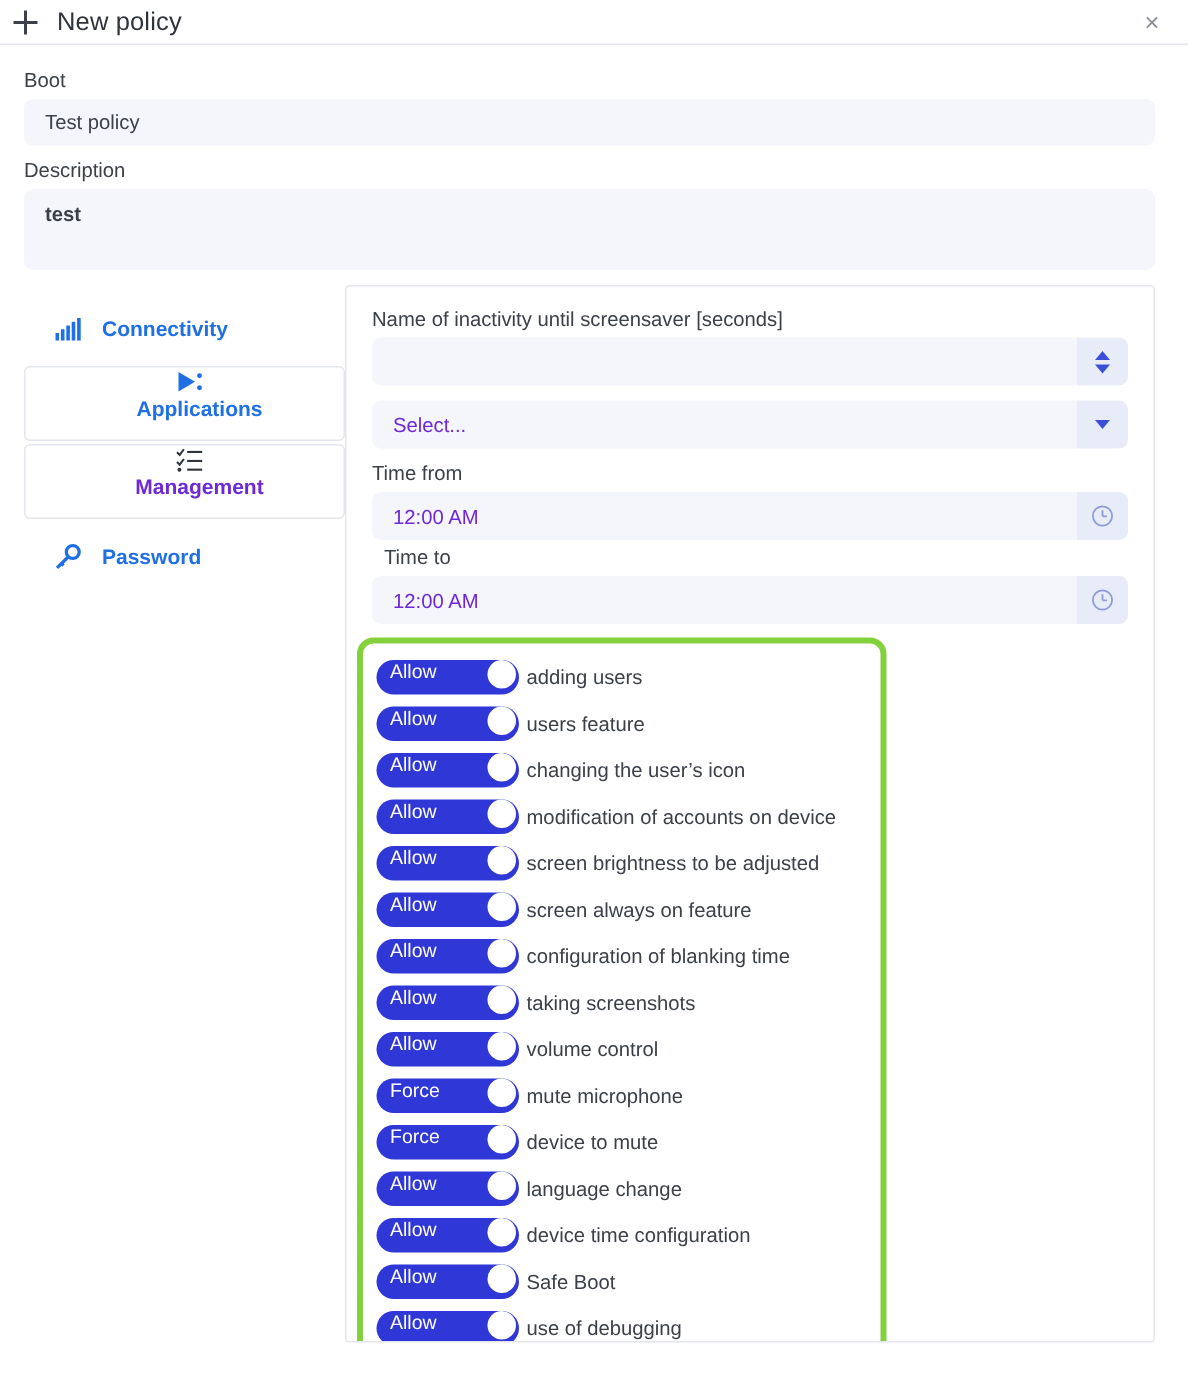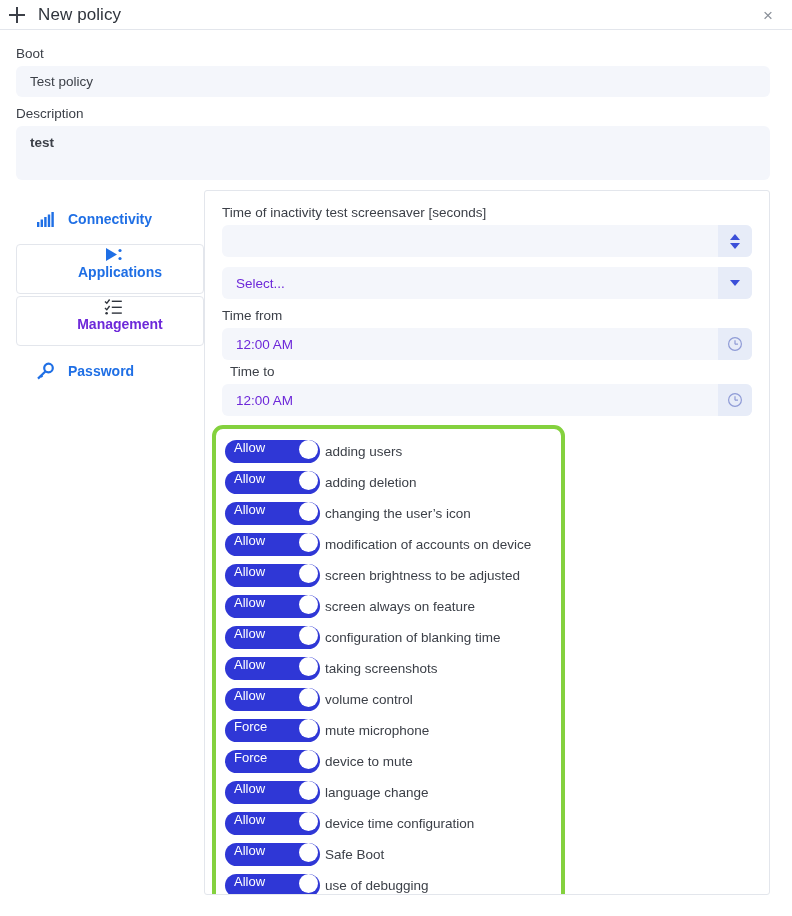--- a/index.html
+++ b/index.html
@@ -86,21 +86,21 @@
     font-weight: bold;
   }
   .spacer-10 { height: 9px; }
 
   
   .columns {
     display: flex;
     margin-top: 10px;
     align-items: flex-start;
   }
-  .tabs-col { width: 188px; flex: none; padding-top: 4px; }
+  .tabs-col { width: 214px; flex: none; padding-top: 4px; }
   .panel-col { flex: 1; }
 
   
   .tab {
     display: flex;
     align-items: center;
     height: 50px;
     padding-left: 20px;
     font-size: 14px;
     font-weight: bold;
@@ -296,21 +296,21 @@
           </svg>
         </span>
         <span>Password</span>
       </div>
 
     </div>
 
     <div class="panel-col">
       <div class="panel">
 
-        <label class="panel-label">Time of inactivity test screensaver [seconds]</label>
+        <label class="panel-label">Name of inactivity until screensaver [seconds]</label>
 
         <div class="input-row">
           <span class="val"></span>
           <span class="addon">
             <span class="tri up"></span>
             <span class="tri down"></span>
           </span>
         </div>
 
         <div class="input-row select-row">
@@ -354,21 +354,21 @@
                 <span class="sw-text">Allow</span>
                 <span class="knob"></span>
               </div>
               <span class="toggle-label">adding users</span>
             </div>
             <div class="toggle-row">
               <div class="switch">
                 <span class="sw-text">Allow</span>
                 <span class="knob"></span>
               </div>
-              <span class="toggle-label">adding deletion</span>
+              <span class="toggle-label">users feature</span>
             </div>
             <div class="toggle-row">
               <div class="switch">
                 <span class="sw-text">Allow</span>
                 <span class="knob"></span>
               </div>
               <span class="toggle-label">changing the user’s icon</span>
             </div>
             <div class="toggle-row">
               <div class="switch">

